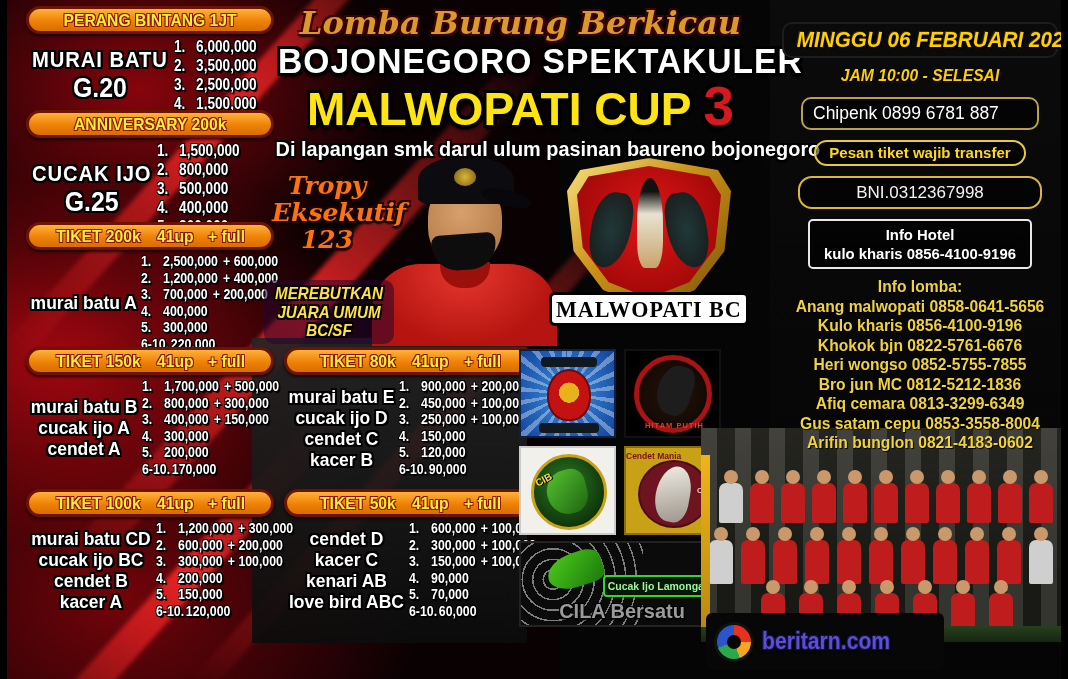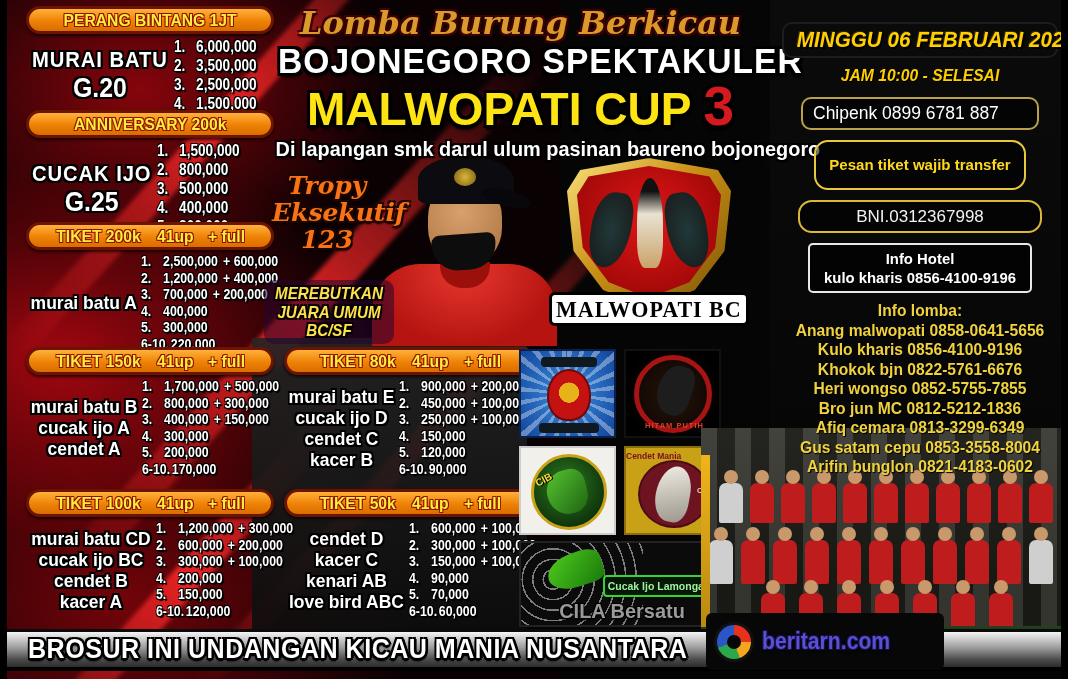--- a/index.html
+++ b/index.html
@@ -127,21 +127,21 @@
   
   .rp { position:absolute; left:778px; top:0; width:284px; z-index:3; text-align:center; }
   .date-pill { margin:22px auto 0; width:276px; background:#0a0a0a; border:2px solid #1d1d1d; border-radius:10px; padding:3px 2px; }
   .date-pill div { font-size:22.5px; font-weight:900; font-style:italic; color:#ffcf00; white-space:nowrap; transform:scaleX(.92);
     text-shadow:2px 2px 0 #000, -1px -1px 0 #3a2a00; }
   .time-pill { margin:6px auto 0; width:210px; background:#0a0a0a; border-radius:8px; padding:2px; }
   .time-pill div { font-size:16.5px; font-weight:900; font-style:italic; color:#ffcf00; white-space:nowrap; transform:scaleX(.95); text-shadow:1px 1px 0 #000; }
   .box { margin:10px auto 0; border-radius:10px; padding:4px 10px; background:rgba(0,0,0,.55); }
   .box-info-tiket { width:238px; border:2px solid #b9a14a; text-align:left; }
   .box-info-tiket div { color:#fff; font-size:17.5px; line-height:21px; }
-  .box-pesan { width:212px; border:2px solid #e8c93c; border-radius:14px; padding:14px 6px; }
+  .box-pesan { width:212px; border:2px solid #e8c93c; border-radius:14px; padding:2px 6px; }
   .box-pesan div { color:#ffd81e; font-weight:bold; font-size:15.5px; white-space:nowrap; transform:scaleX(.97); }
   .box-bank { width:244px; border:2px solid #d9b83a; border-radius:14px; }
   .box-bank div { color:#f2f2f2; font-size:17px; line-height:21px; }
   .box-hotel { width:224px; border:2px solid #e8e8e8; border-radius:5px; }
   .box-hotel div { color:#fff; font-weight:bold; font-size:15.5px; line-height:19px; white-space:nowrap; transform:scaleX(.96); }
   .contacts { margin-top:8px; }
   .contacts div { color:#f0d23c; font-weight:bold; font-size:17px; line-height:19.5px; white-space:nowrap; transform:scaleX(.92); text-shadow:1px 1px 1px #000; }
 
   
   .photo { position:absolute; left:701px; top:428px; width:367px; height:214px; z-index:2; overflow:hidden;
@@ -597,20 +597,17 @@
         <div class="person" style="left: 136px; top: 165px; height: 36px;"></div>
         <div class="person" style="left: 174px; top: 165px; height: 36px;"></div>
         <div class="person" style="left: 212px; top: 165px; height: 36px;"></div>
         <div class="person" style="left: 250px; top: 165px; height: 36px;"></div>
         <div class="person" style="left: 288px; top: 165px; height: 36px;"></div>
       </div>
     <div class="plants"></div>
   </div>
   <div class="ybar"></div>
 
-  <div class="banner">
-    <div>BROSUR INI UNDANGAN KICAU MANIA NUSANTARA</div>
-  </div>
   <div class="berita">
     <div class="mark"></div>
     <div class="site">beritarn.com</div>
   </div>
 </div>
 
 </body></html>

